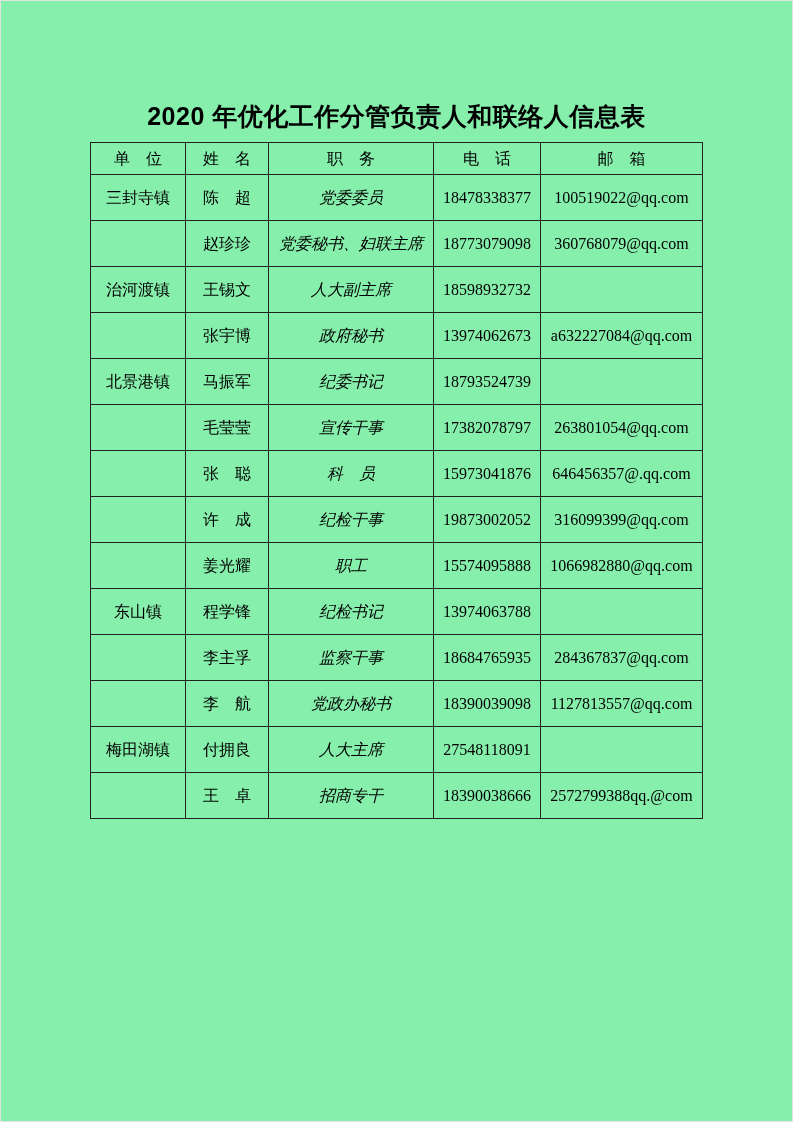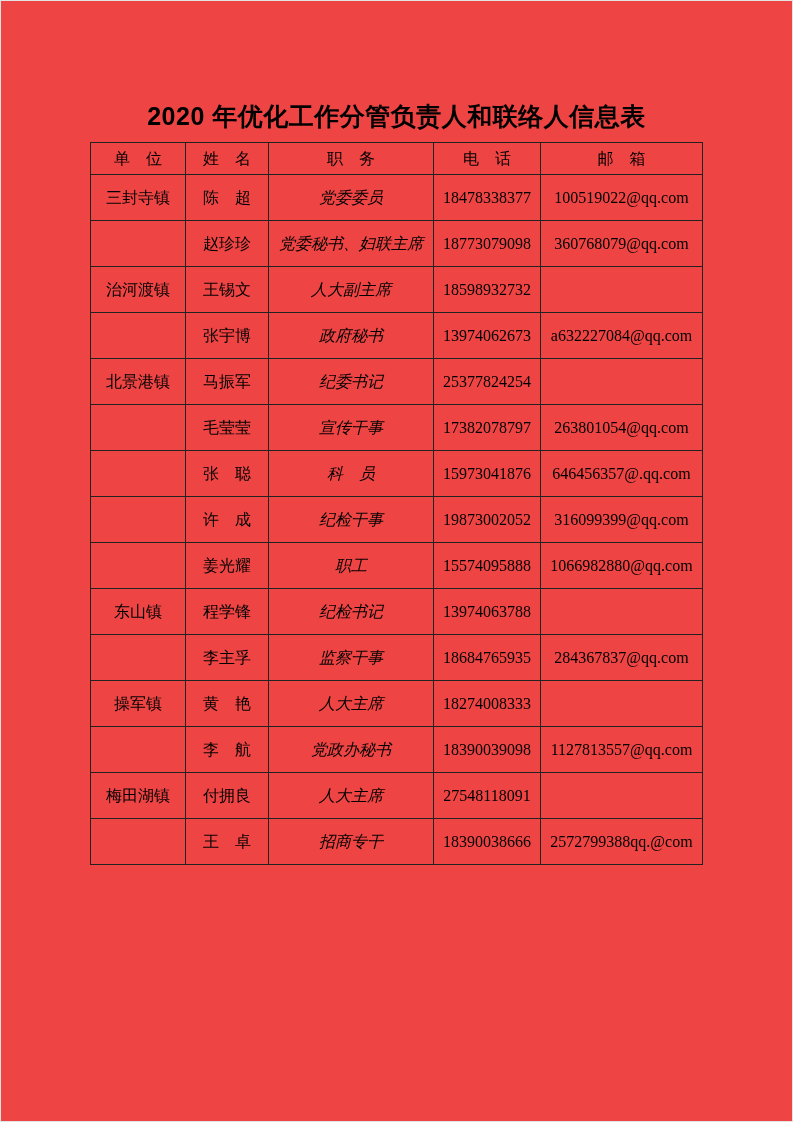--- a/index.html
+++ b/index.html
@@ -12,21 +12,21 @@
     width: 793px;
     height: 1122px;
     font-family: "Liberation Serif", serif;
     color: #000000;
     overflow: hidden;
   }
   .page {
     position: relative;
     width: 793px;
     height: 1122px;
-    background: #ef4444;
+    background: #86efac;
     border: 1px solid #e3e3e3;
     padding-top: 97px;
   }
   .title {
     margin: 0;
     font-family: "Liberation Sans", sans-serif;
     font-weight: bold;
     font-size: 25px;
     line-height: 36px;
     text-align: center;
@@ -109,21 +109,21 @@
     <td class="cell-unit"></td>
     <td class="cell-name">张宇博</td>
     <td class="cell-position">政府秘书</td>
     <td class="cell-phone">13974062673</td>
     <td class="cell-email">a632227084@qq.com</td>
   </tr>
         <tr>
     <td class="cell-unit">北景港镇</td>
     <td class="cell-name">马振军</td>
     <td class="cell-position">纪委书记</td>
-    <td class="cell-phone">25377824254</td>
+    <td class="cell-phone">18793524739</td>
     <td class="cell-email"></td>
   </tr>
         <tr>
     <td class="cell-unit"></td>
     <td class="cell-name">毛莹莹</td>
     <td class="cell-position">宣传干事</td>
     <td class="cell-phone">17382078797</td>
     <td class="cell-email">263801054@qq.com</td>
   </tr>
         <tr>
@@ -155,27 +155,20 @@
     <td class="cell-email"></td>
   </tr>
         <tr>
     <td class="cell-unit"></td>
     <td class="cell-name">李主孚</td>
     <td class="cell-position">监察干事</td>
     <td class="cell-phone">18684765935</td>
     <td class="cell-email">284367837@qq.com</td>
   </tr>
         <tr>
-    <td class="cell-unit">操军镇</td>
-    <td class="cell-name">黄　艳</td>
-    <td class="cell-position">人大主席</td>
-    <td class="cell-phone">18274008333</td>
-    <td class="cell-email"></td>
-  </tr>
-        <tr>
     <td class="cell-unit"></td>
     <td class="cell-name">李　航</td>
     <td class="cell-position">党政办秘书</td>
     <td class="cell-phone">18390039098</td>
     <td class="cell-email">1127813557@qq.com</td>
   </tr>
         <tr>
     <td class="cell-unit">梅田湖镇</td>
     <td class="cell-name">付拥良</td>
     <td class="cell-position">人大主席</td>

